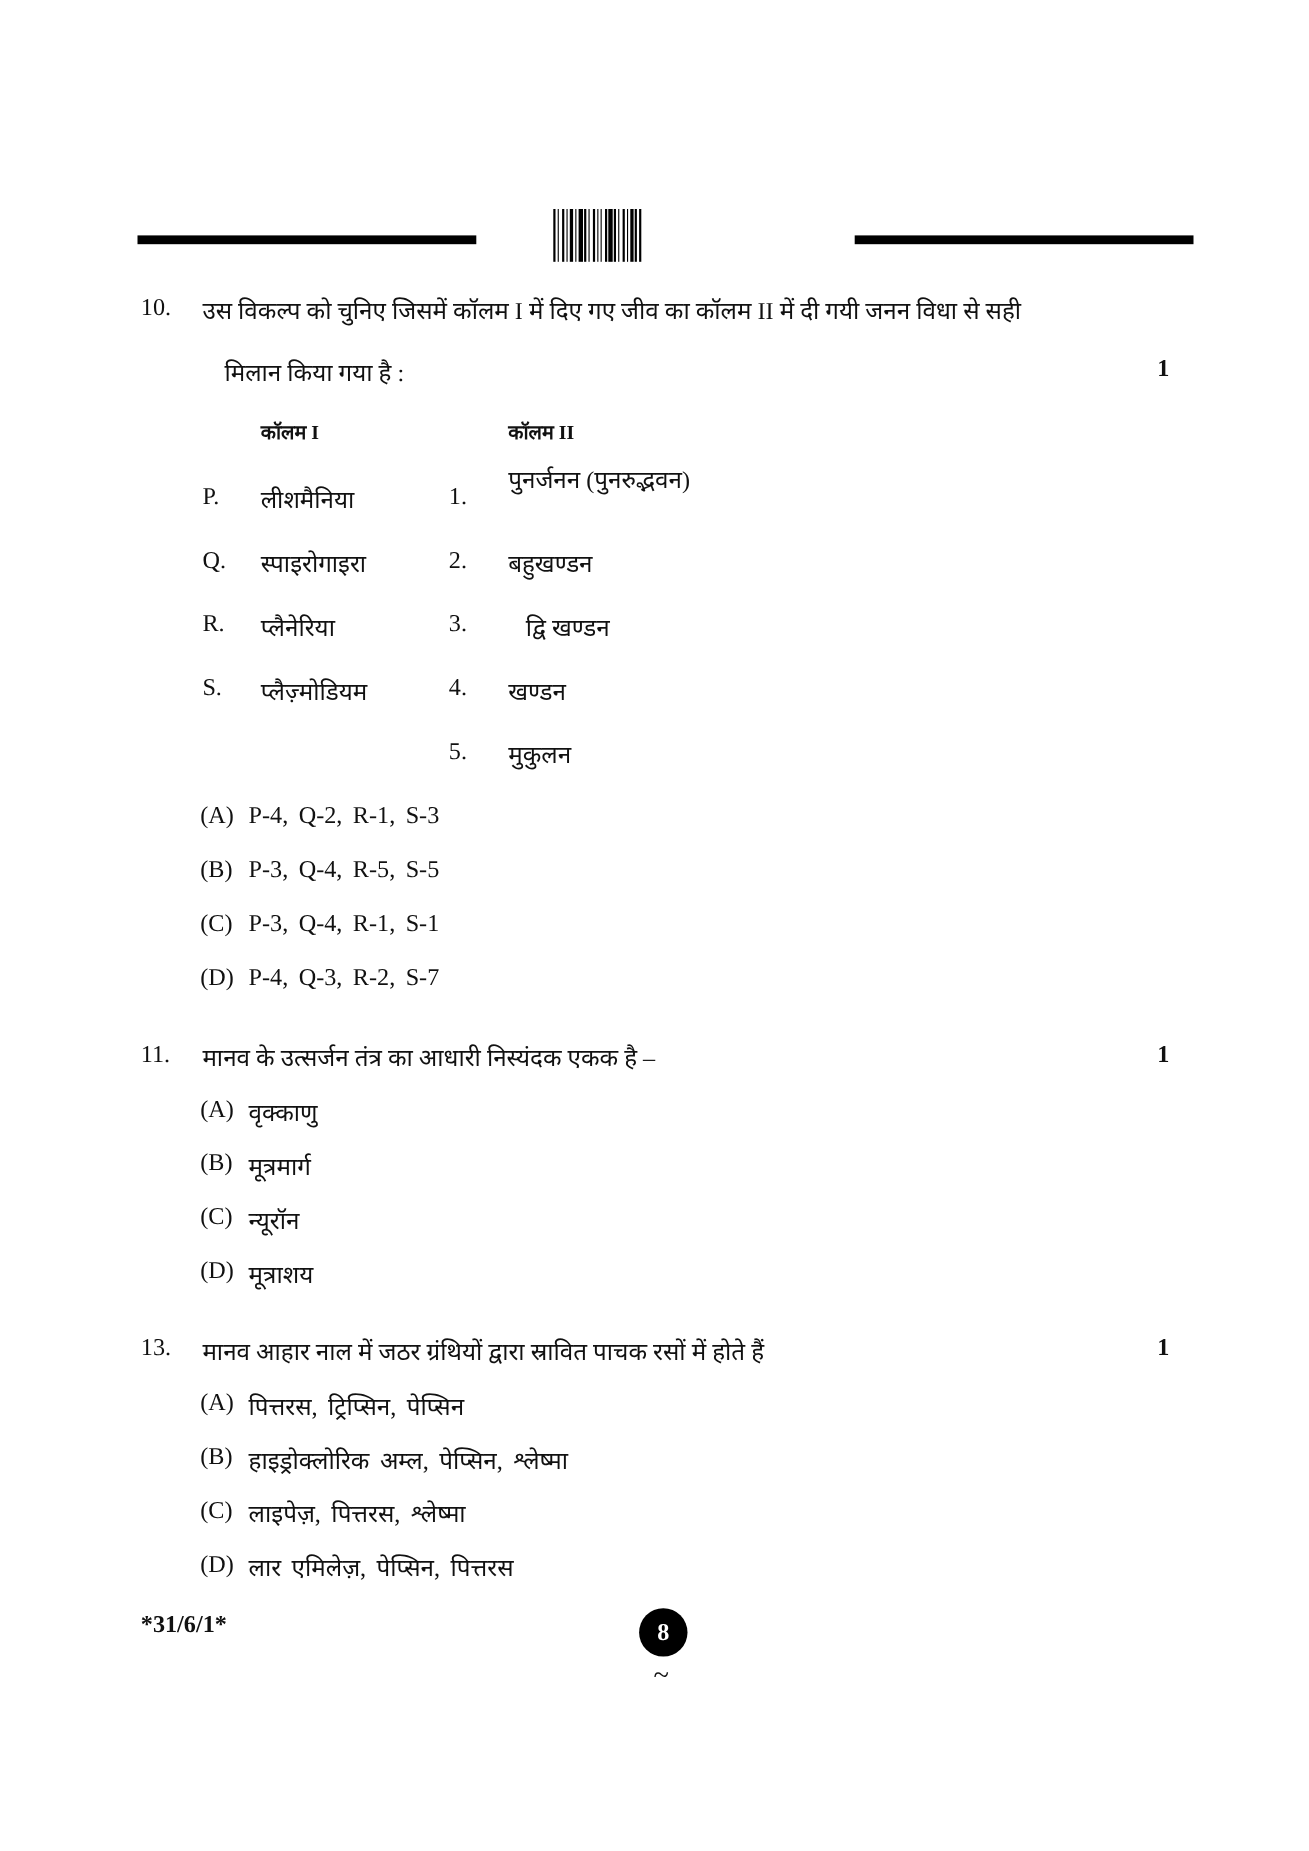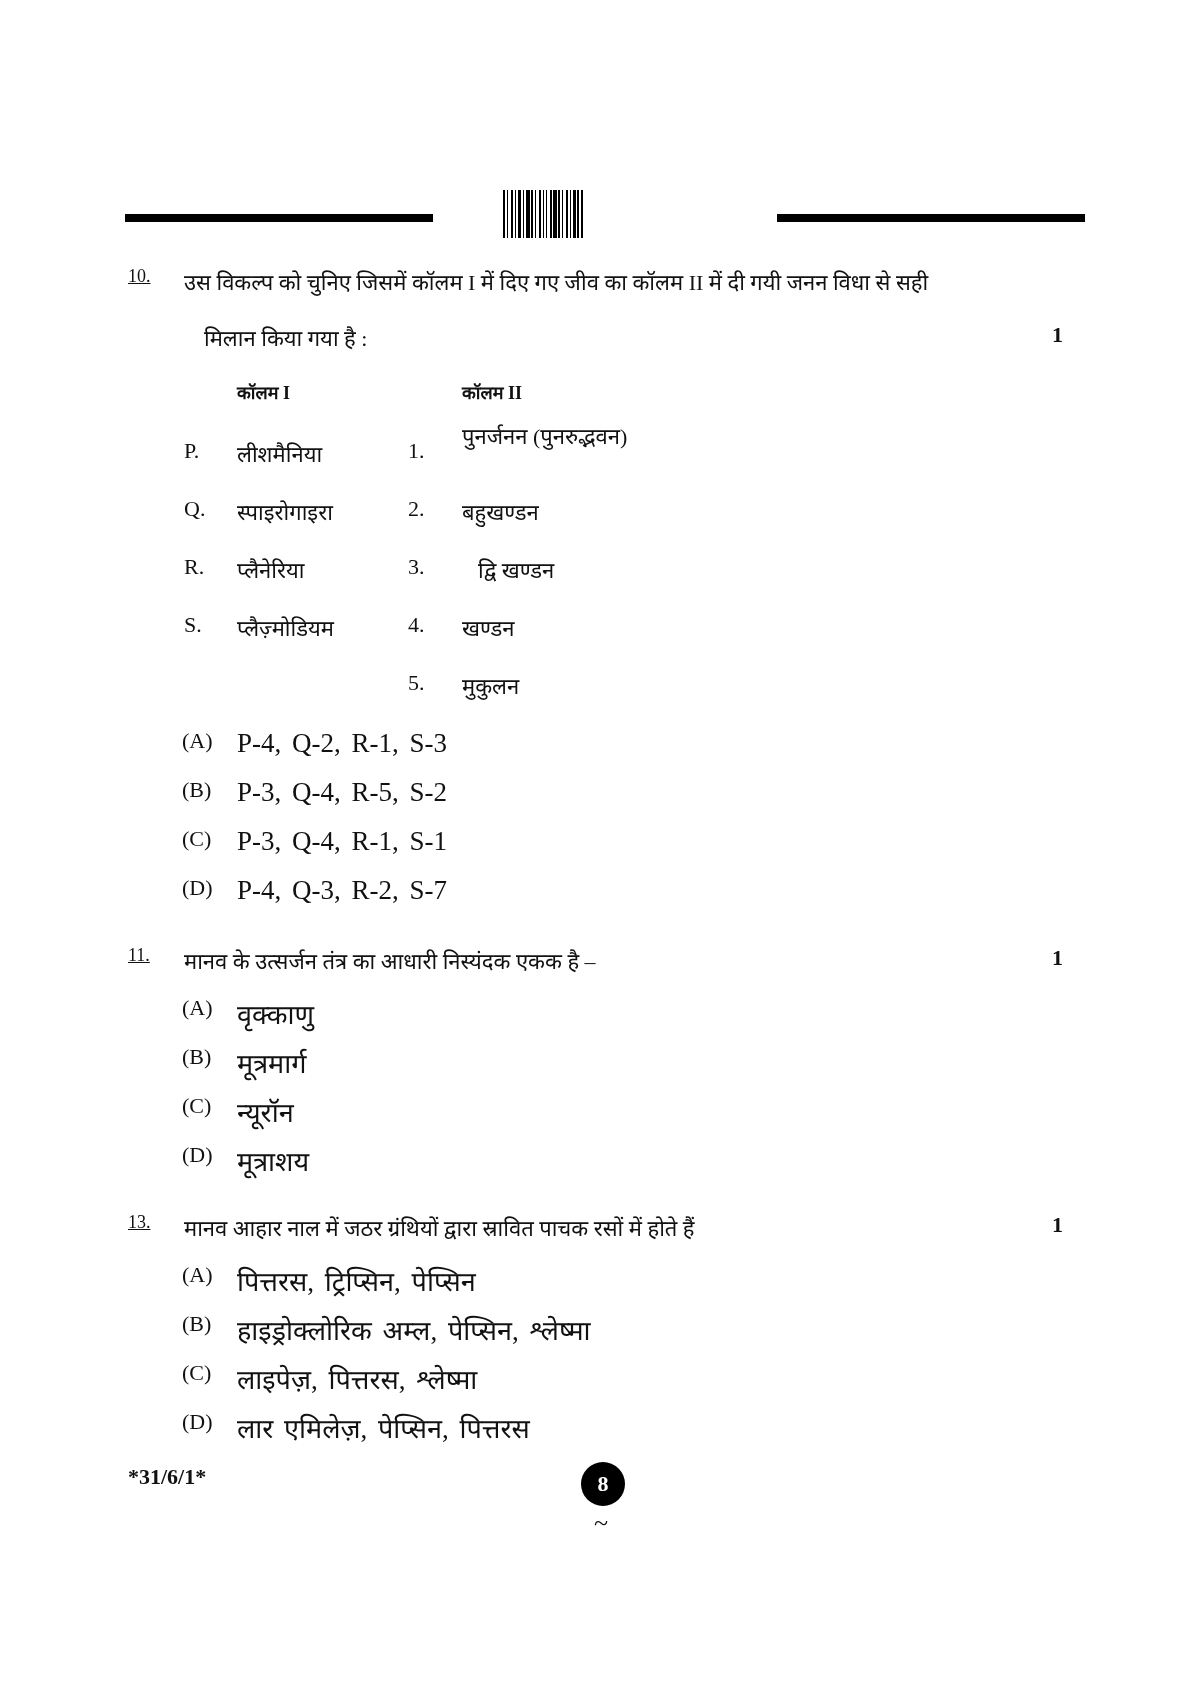--- a/index.html
+++ b/index.html
@@ -13,30 +13,30 @@
     }
     .rule {
       position: absolute; height: 8px; background: #000; top: 214px;
     }
     .barcode {
       position: absolute; left: 503px; top: 190px; width: 100px; height: 48px;
       display: flex; align-items: stretch; gap: 0;
     }
     .barcode span { display: block; background: #000; height: 100%; }
     .barcode span.gap { background: transparent; }
-    .qnum { position: absolute; left: 128px; font-size: 18px; text-decoration: underline; }
+    .qnum { position: absolute; left: 128px; font-size: 22px; }
     .qtext { position: absolute; left: 184px; font-size: 22px; white-space: nowrap; }
     .marks { position: absolute; left: 1052px; font-size: 22px; font-weight: bold; }
     .col-head { position: absolute; font-size: 18px; font-weight: bold; }
     .mt-letter { position: absolute; left: 184px; font-size: 22px; }
     .mt-item { position: absolute; left: 237px; font-size: 22px; white-space: nowrap; }
     .mt-num { position: absolute; left: 408px; font-size: 22px; }
     .mt-val { position: absolute; left: 462px; font-size: 22px; white-space: nowrap; }
     .opt-label { position: absolute; left: 182px; font-size: 22px; }
-    .opt-text { position: absolute; left: 237px; font-size: 27px; white-space: nowrap; word-spacing: 4px; }
+    .opt-text { position: absolute; left: 226px; font-size: 22px; white-space: nowrap; word-spacing: 4px; }
     .footer-code {
       position: absolute; left: 128px; top: 1464px; font-size: 22px; font-weight: bold;
     }
     .page-badge {
       position: absolute; left: 581px; top: 1462px; width: 44px; height: 44px;
       border-radius: 50%; background: #000; color: #fff;
       display: flex; align-items: center; justify-content: center;
       font-size: 22px; font-weight: bold;
     }
     .tilde {
@@ -119,21 +119,21 @@
 <div class="mt-item" style="top:612px;">प्लैज़्मोडियम</div>
 <div class="mt-num" style="top:612px;">4.</div>
 <div class="mt-val" style="top:612px;">खण्डन</div>
 
 <div class="mt-num" style="top:670px;">5.</div>
 <div class="mt-val" style="top:670px;">मुकुलन</div>
 
 <div class="opt-label" style="top:728px;">(A)</div>
 <div class="opt-text" style="top:728px;">P-4,  Q-2, R-1, S-3</div>
 <div class="opt-label" style="top:777px;">(B)</div>
-<div class="opt-text" style="top:777px;">P-3,  Q-4, R-5, S-2</div>
+<div class="opt-text" style="top:777px;">P-3,  Q-4, R-5, S-5</div>
 <div class="opt-label" style="top:826px;">(C)</div>
 <div class="opt-text" style="top:826px;">P-3,  Q-4, R-1, S-1</div>
 <div class="opt-label" style="top:875px;">(D)</div>
 <div class="opt-text" style="top:875px;">P-4,  Q-3, R-2, S-7</div>
 
 <div class="qnum" style="top:945px;">11.</div>
 <div class="qtext" style="top:945px;">मानव के उत्सर्जन तंत्र का आधारी निस्यंदक एकक है –</div>
 <div class="marks" style="top:945px;">1</div>
 
 <div class="opt-label" style="top:995px;">(A)</div>

